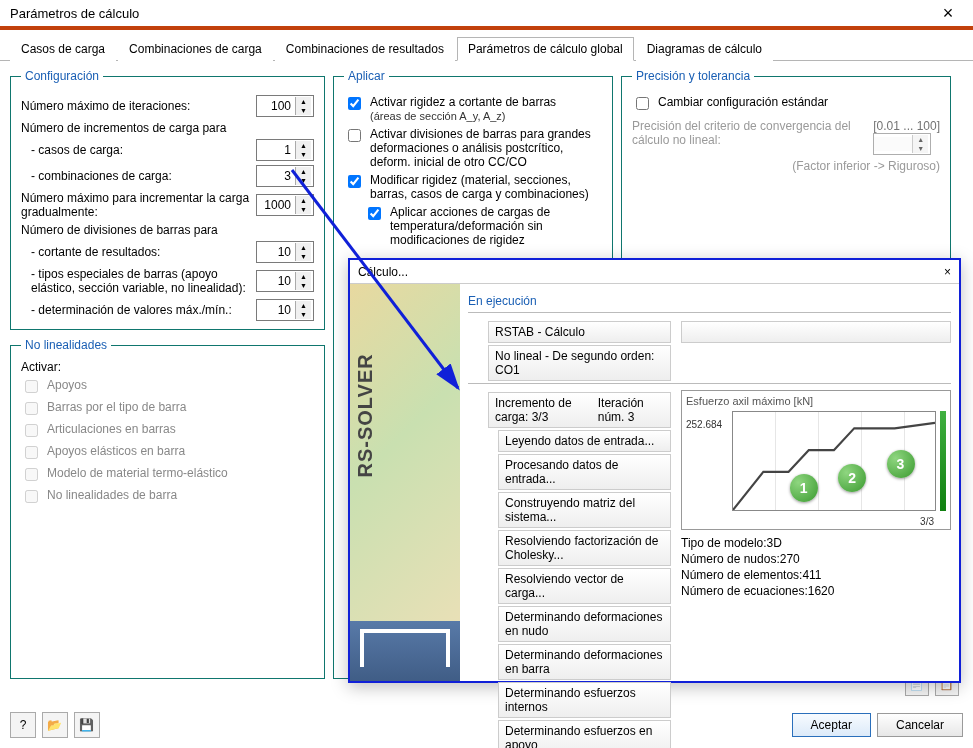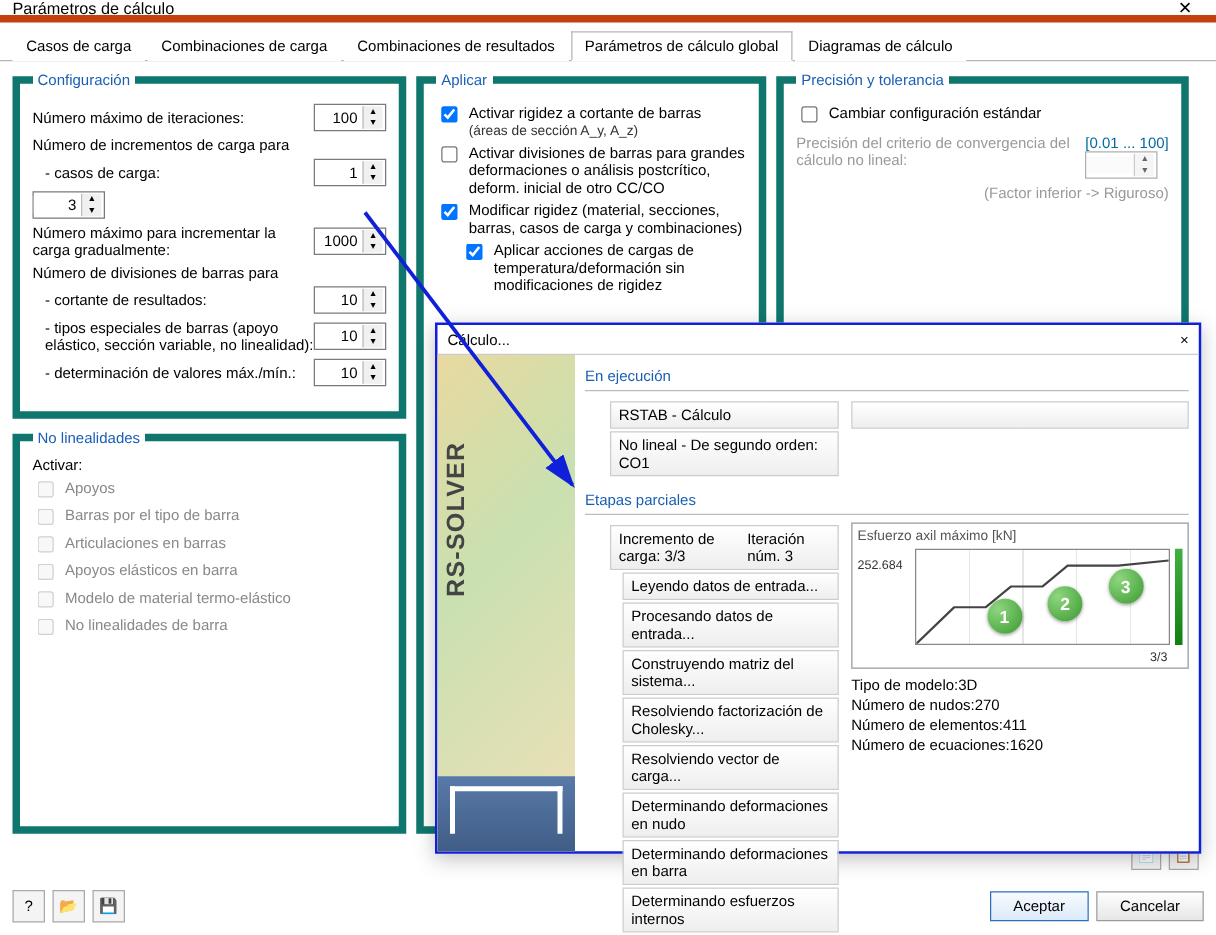--- a/index.html
+++ b/index.html
@@ -1,49 +1,49 @@
 <!DOCTYPE html>
 <html><head>
 <meta charset="utf-8">
 <style>
 * { box-sizing: border-box; font-family: "Segoe UI", Tahoma, sans-serif; font-size: 12px; }
 body { margin: 0; background: #fff; width: 973px; height: 748px; overflow: hidden; position: relative; }
 
-.titlebar { height: 18px; display: flex; align-items: center; padding: 0 10px; border-bottom: 6px solid #c2410c; }
+.titlebar { height: 30px; display: flex; align-items: center; padding: 0 10px; border-bottom: 4px solid #c2410c; }
 .titlebar .title { flex: 1; font-size: 13px; }
 .titlebar .close { width: 30px; text-align: center; font-size: 18px; cursor: pointer; }
 
 .tabs { display: flex; padding: 6px 10px 0 10px; border-bottom: 1px solid #b5b5b5; }
 .tab { padding: 4px 10px; border: 1px solid transparent; border-bottom: none; margin-right: 2px; cursor: pointer; position: relative; top: 1px; background: #fff; }
 .tab.active { border-color: #b5b5b5; border-bottom: 1px solid #fff; }
 
 .body { display: flex; gap: 8px; padding: 8px 10px; }
 .col1 { width: 315px; display: flex; flex-direction: column; gap: 8px; }
 .col2 { width: 280px; }
 .col3 { width: 330px; }
 
-fieldset { border: 6px solid #0f766e; padding: 8px 10px 16px 10px; margin: 0; }
+fieldset { border: 1px solid #0f766e; padding: 8px 10px 4px 10px; margin: 0; }
 legend { color: #1a5fb4; padding: 0 4px; }
 
 .row { display: flex; align-items: center; margin: 4px 0; }
 .row .lbl { flex: 1; }
 .row.indent .lbl { padding-left: 10px; }
 .spin { display: flex; align-items: center; border: 1px solid #7a7a7a; height: 22px; width: 58px; background: #fff; }
 .spin input { border: none; width: 38px; text-align: right; padding: 0 4px; outline: none; font-size: 12px; }
 .spin .spbtn { width: 16px; display: flex; flex-direction: column; border-left: 1px solid #aaa; }
 .spin .spbtn span { font-size: 7px; text-align: center; line-height: 9px; background: #f0f0f0; cursor: pointer; }
 
 .chk { display: flex; align-items: flex-start; gap: 6px; margin: 4px 0; }
 .chk input { margin-top: 2px; }
 
 .chk.dis { color: #888; }
 .sub { font-size: 11px; color: #333; margin-left: 20px; }
 
 .prec .disabled-txt { color: #9a9a9a; }
-.prec .range { color: #0369a1; }
+.prec .range { color: #737373; }
 
 .btn { background: linear-gradient(#fefefe,#e7e7e7); border: 1px solid #9a9a9a; padding: 4px 18px; cursor: pointer; }
 .btn.primary { border-color: #2a6fbb; background: linear-gradient(#f7fbff,#dceaf9); }
 
 .footer { position: absolute; bottom: 10px; left: 10px; right: 10px; display: flex; align-items: center; }
 .footer .icons { display: flex; gap: 6px; }
 .footer .icon-btn { width: 26px; height: 26px; border: 1px solid #aaa; background: #f4f4f4; display: flex; align-items: center; justify-content: center; cursor: pointer; }
 .footer .spacer { flex: 1; }
 
 
@@ -55,21 +55,21 @@
 .calc .sidebar .rs { position:absolute; left:4px; top:30%; transform: rotate(-90deg) translateX(-60%); transform-origin:left top; font-weight:bold; font-size:20px; color:#444; letter-spacing:1px; white-space:nowrap; }
 .calc .sidebar .bridge { margin-top:auto; height:60px; background: linear-gradient(#587aa8,#405d86); position:relative; }
 .calc .sidebar .bridge::before { content:""; position:absolute; left:10px; right:10px; top:8px; height:34px; border-top:4px solid #fff; border-left:4px solid #fff; border-right:4px solid #fff;}
 .calc .cmain { flex: 1; padding: 8px; display:flex; flex-direction:column; }
 .calc .sec-title { color:#1a5fb4; margin:2px 0 4px 0; }
 .calc .sec-hr { border-bottom:1px solid #bbb; margin-bottom:6px; }
 .calc .line { background: linear-gradient(#fff,#eee); border:1px solid #ccc; padding:3px 6px; margin:2px 0; }
 .calc .twocol { display:flex; gap:10px; }
 .calc .left { flex:1;padding-left:20px; }
 .calc .right { width:270px; }
-.calc .chartbox { border:1px solid #999; padding:4px; font-size:11px; position:relative; height:117px; background:#fff;}
+.calc .chartbox { border:1px solid #999; padding:4px; font-size:11px; position:relative; height:140px; background:#fff;}
 .calc .chart-title { color:#555; font-size:11px; }
 .calc .chart-area { position:absolute; left:50px; right:14px; top:20px; bottom:18px; border:1px solid #888; background: repeating-linear-gradient(to right, transparent, transparent 42px, #e6e6e6 42px, #e6e6e6 43px);}
 .calc .vbar { position:absolute; right:4px; top:20px; bottom:18px; width:6px; background: linear-gradient(#40b040,#108010);}
 .calc .yval { position:absolute; left:4px; top:28px; font-size:10px; color:#333;}
 .calc .xval { position:absolute; right:16px; bottom:2px; font-size:10px; color:#333;}
 .calc .bubble { width:28px; height:28px; border-radius:50%; background: radial-gradient(circle at 30% 30%, #8fd680, #3a9a2f); color:#fff; font-weight:bold; display:flex; align-items:center; justify-content:center; font-size:14px; position:absolute; box-shadow:0 1px 3px rgba(0,0,0,0.4);}
 .calc .stats { margin-top:6px; font-size:12px;}
 .calc .stats .srow { display:flex; justify-content:flex-start; margin:2px 0;}
 .calc .pbar-row { display:flex; gap:8px; margin-top:8px; align-items:center;}
 .calc .pbar { flex:1; height:18px; border:1px solid #888; background:#eee; position:relative;}
@@ -119,20 +119,21 @@
           <span class="lbl">- casos de carga:</span>
         <span class="spin">
             <input value="1" style="">
             <span class="spbtn">
               <span>▲</span>
               <span>▼</span>
             </span>
           </span>
         </div>
       <div class="row indent">
+          <span class="lbl">- combinaciones de carga:</span>
         <span class="spin">
             <input value="3" style="">
             <span class="spbtn">
               <span>▲</span>
               <span>▼</span>
             </span>
           </span>
         </div>
       <div class="row">
           <span class="lbl">Número máximo para incrementar la carga gradualmente:</span>
@@ -288,21 +289,20 @@
       <div class="twocol">
         <div class="left">
           <div class="line">RSTAB - Cálculo</div>
           <div class="line">No lineal - De segundo orden: CO1</div>
         </div>
         <div class="right">
             <div class="line" style="height:22px"></div>
           </div>
       </div>
 
-      <div class="sec-title" style="margin-top:10px">Etapas parciales</div>
       <div class="sec-hr"></div>
       <div class="twocol">
         <div class="left">
           <div class="line" style="display:flex">
             <span>Incremento de carga: 3/3</span>
               <span style="flex:1"></span>
               <span>Iteración núm. 3</span>
           </div>
           <div class="line" style="margin-left:10px">Leyendo datos de entrada...</div>
           <div class="line" style="margin-left:10px">Procesando datos de entrada...</div>

